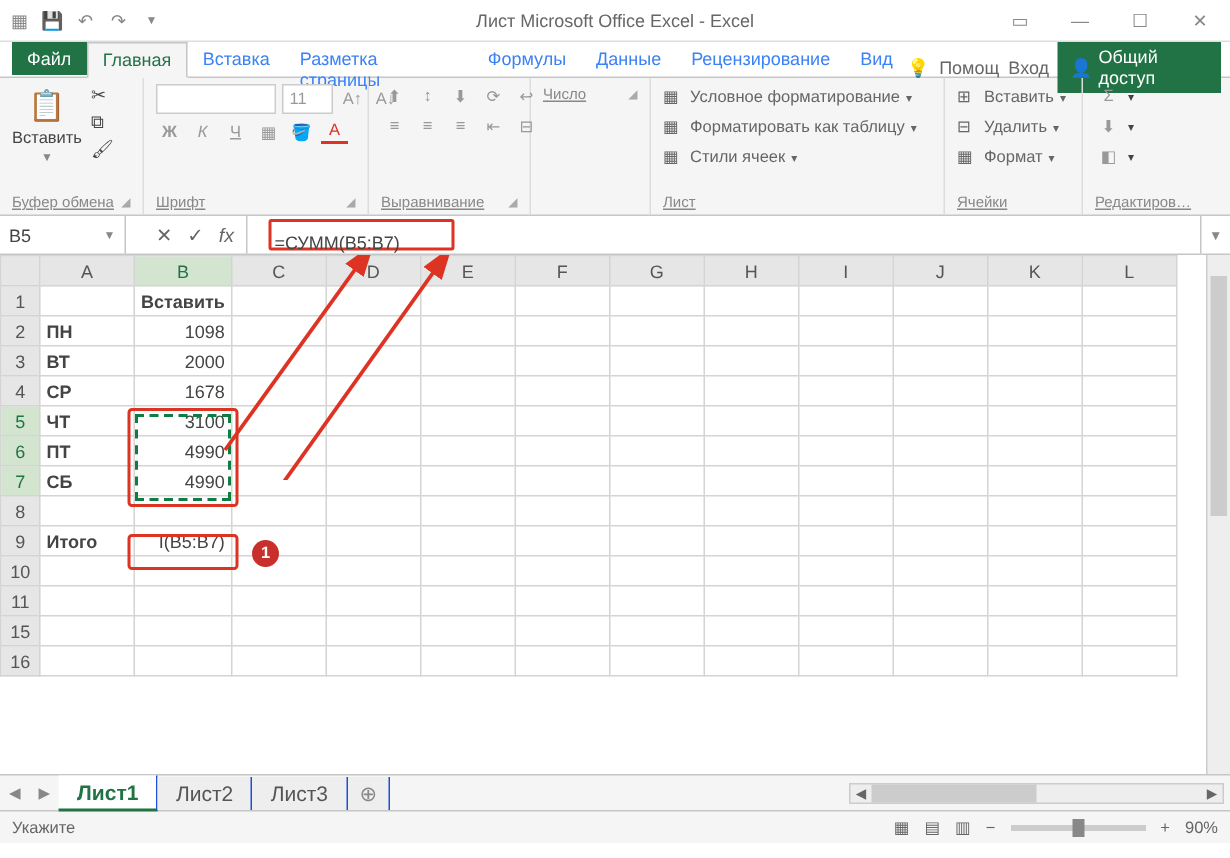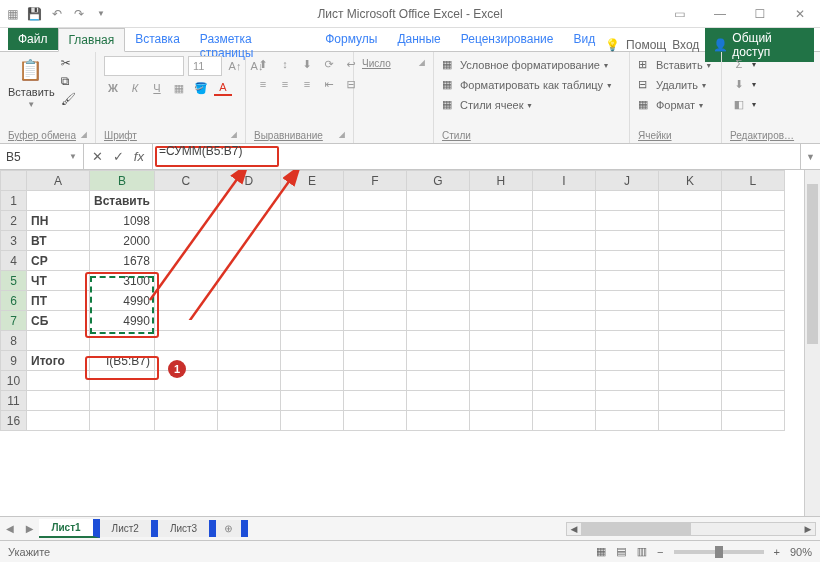--- a/index.html
+++ b/index.html
@@ -32,26 +32,26 @@
 .stack { display: flex; flex-direction: column; gap: 4px; }
 .row { display: flex; gap: 4px; align-items: center; }
 .row .sm { width: 18px; height: 16px; color: #999; font-size: 11px; display: flex; align-items: center; justify-content: center; }
 .font-box, .size-box { border: 1px solid #ccc; background: #fff; height: 20px; font-size: 11px; padding: 0 4px; display: flex; align-items: center; color: #999; }
 .font-box { width: 80px; } .size-box { width: 34px; }
 .num-box { border: 1px solid #ccc; background: #fff; height: 20px; width: 70px; font-size: 11px; padding: 0 4px; display: flex; align-items: center; color: #999; }
 .styles-item { display: flex; align-items: center; gap: 4px; color: #666; font-size: 11px; padding: 2px 0; }
 .styles-item .ic { width: 14px; height: 14px; }
 
 
-.fbar { height: 26px; border-bottom: 1px solid #c6c6c6; display: flex; align-items: stretch; }
+.fbar { height: 26px; border-bottom: 1px solid #c6c6c6; display: flex; align-items: stretch; gap: 12px; }
 .namebox { width: 84px; border-right: 1px solid #c6c6c6; display: flex; align-items: center; padding: 0 6px; font-size: 12px; }
 .namebox .dd { margin-left: auto; color: #888; font-size: 8px; }
 .fbar-btns { display: flex; align-items: center; border-right: 1px solid #c6c6c6; padding: 0 8px; gap: 10px; color: #666; }
 .fbar-btns span { font-size: 13px; }
-.formula-input { flex: 1; display: flex; align-items: flex-start; padding: 0 6px; font-size: 12px; position: relative; }
+.formula-input { flex: 1; display: flex; align-items: flex-end; padding: 0 6px; font-size: 12px; position: relative; }
 .formula-highlight { position: absolute; left: 2px; top: 2px; bottom: 2px; width: 124px; border: 2px solid #d32; border-radius: 2px; pointer-events: none; }
 .fbar-expand { width: 20px; border-left: 1px solid #c6c6c6; display: flex; align-items: center; justify-content: center; color: #888; font-size: 9px; }
 
 
 .grid-area { position: relative; height: 346px; overflow: hidden; }
 .grid { border-collapse: collapse; table-layout: fixed; }
 .grid th, .grid td { border: 1px solid #d4d4d4; font-size: 12px; font-weight: normal; }
 .grid th { background: #e6e6e6; color: #555; }
 .grid .corner { width: 26px; height: 20px; background: #e6e6e6; }
 .grid .colhdr { height: 20px; width: 63px; text-align: center; }
@@ -64,21 +64,21 @@
 
 .overlay { position: absolute; inset: 0; pointer-events: none; }
 .red-box { position: absolute; border: 2px solid #d32; border-radius: 3px; }
 .dash-box { position: absolute; border: 2px dashed #107c41; }
 .callout-num { position: absolute; width: 18px; height: 18px; border-radius: 50%; background: #c9302c; color: #fff; font-size: 11px; font-weight: bold; display: flex; align-items: center; justify-content: center; }
 svg.arrows { position: absolute; inset: 0; }
 
 
 .sheettabs { height: 24px; border-top: 1px solid #c6c6c6; display: flex; align-items: center; background: #f5f5f5; }
 .sheettabs .nav { padding: 0 6px; color: #888; font-size: 10px; }
-.stab { padding: 3px 12px; font-size: 10px; border-right: 7px solid #1d4ed8; background: #eee; color: #555; }
+.stab { padding: 3px 12px; font-size: 14px; border-right: 1px solid #1d4ed8; background: #eee; color: #555; }
 .stab.active { background: #fff; border-bottom: 2px solid #217346; color: #217346; font-weight: bold; }
 .stab.add { padding: 3px 8px; color: #888; }
 .hscroll { margin-left: auto; width: 250px; height: 14px; background: #eee; border: 1px solid #ccc; margin-right: 4px; position: relative; }
 .hscroll .thumb { position: absolute; left: 14px; width: 110px; top: 0; bottom: 0; background: #ccc; }
 .hscroll .ar { position: absolute; width: 14px; top: 0; bottom: 0; display: flex; align-items: center; justify-content: center; font-size: 9px; color: #666; }
 
 
 .status { height: 22px; background: #f5f5f5; border-top: 1px solid #c6c6c6; display: flex; align-items: center; padding: 0 8px; font-size: 11px; color: #666; }
 .status .right { margin-left: auto; display: flex; align-items: center; gap: 10px; }
 .zoom-slider { width: 90px; height: 4px; background: #ccc; position: relative; }
@@ -198,21 +198,21 @@
           <span class="ic">▦</span>
           <span>Форматировать как таблицу</span>
           <span style="font-size:8px;">▾</span>
         </div>
       <div class="styles-item">
           <span class="ic">▦</span>
           <span>Стили ячеек</span>
           <span style="font-size:8px;">▾</span>
         </div>
     </div>
-    <div class="group-label">Стили</div>
+    <div class="group-label">Лист</div>
   </div>
 
   <div class="group" style="width:92px;">
     <div class="group-controls stack" style="gap:2px;">
       <div class="styles-item">
           <span class="ic">⊞</span>
           <span>Вставить</span>
           <span style="font-size:8px;">▾</span>
         </div>
       <div class="styles-item">
@@ -442,20 +442,35 @@
           <td class="cell"></td>
           <td class="cell"></td>
           <td class="cell"></td>
           <td class="cell"></td>
           <td class="cell"></td>
           <td class="cell"></td>
           <td class="cell"></td>
           <td class="cell"></td>
         </tr>
     <tr>
+          <th class="rowhdr">15</th>
+          <td class="cell"></td>
+          <td class="cell"></td>
+          <td class="cell"></td>
+          <td class="cell"></td>
+          <td class="cell"></td>
+          <td class="cell"></td>
+          <td class="cell"></td>
+          <td class="cell"></td>
+          <td class="cell"></td>
+          <td class="cell"></td>
+          <td class="cell"></td>
+          <td class="cell"></td>
+        </tr>
+    <tr>
           <th class="rowhdr">16</th>
           <td class="cell"></td>
           <td class="cell"></td>
           <td class="cell"></td>
           <td class="cell"></td>
           <td class="cell"></td>
           <td class="cell"></td>
           <td class="cell"></td>
           <td class="cell"></td>
           <td class="cell"></td>

